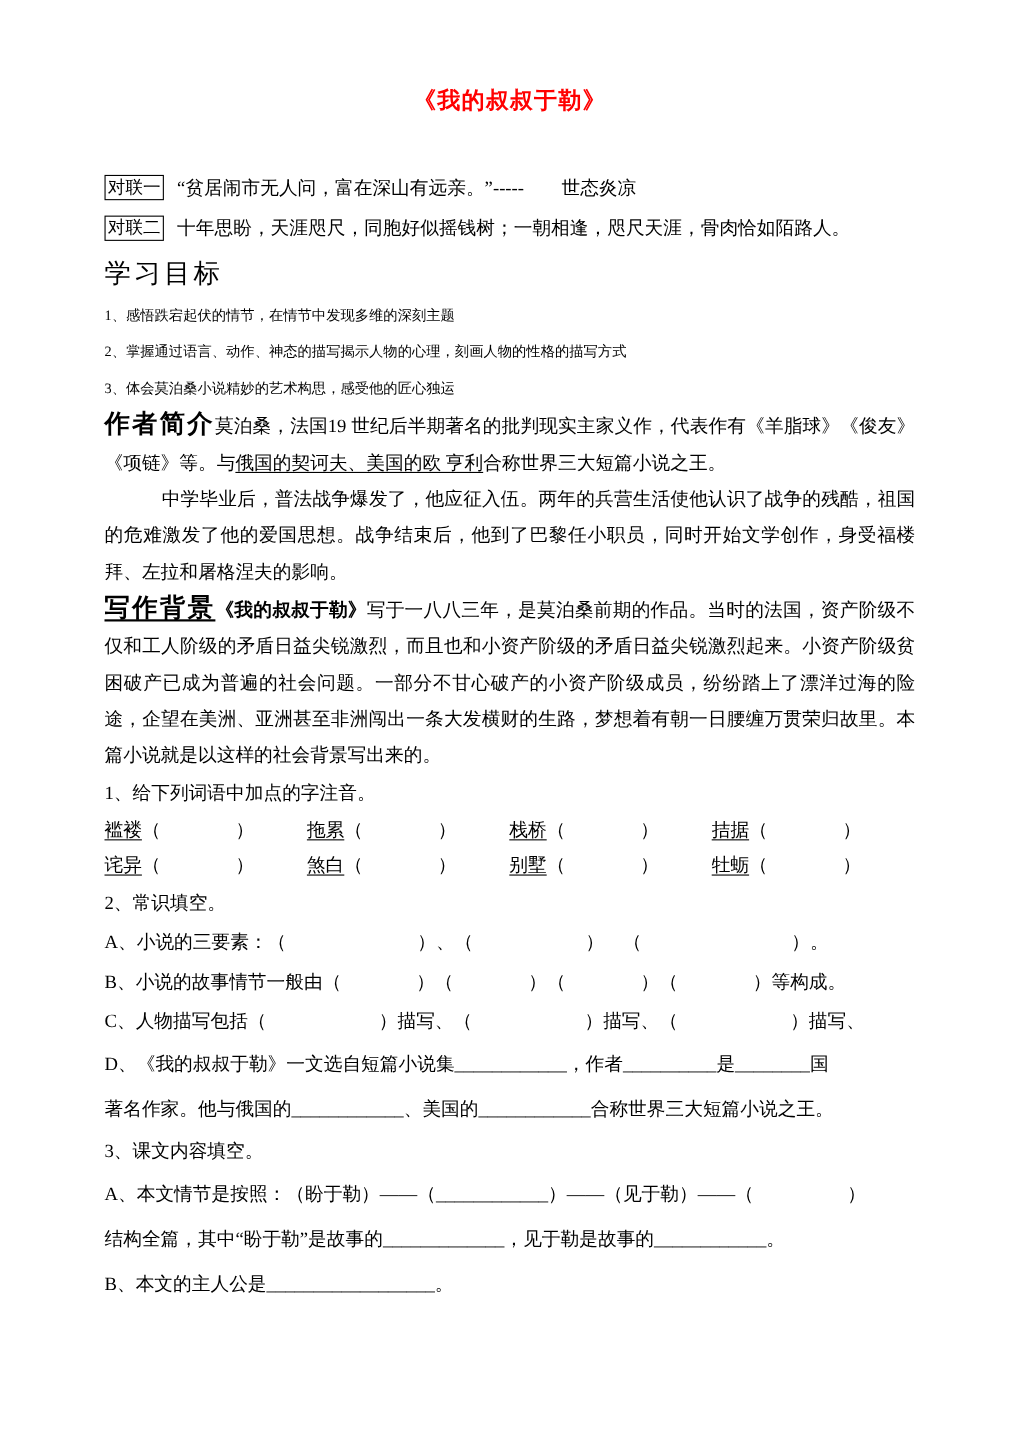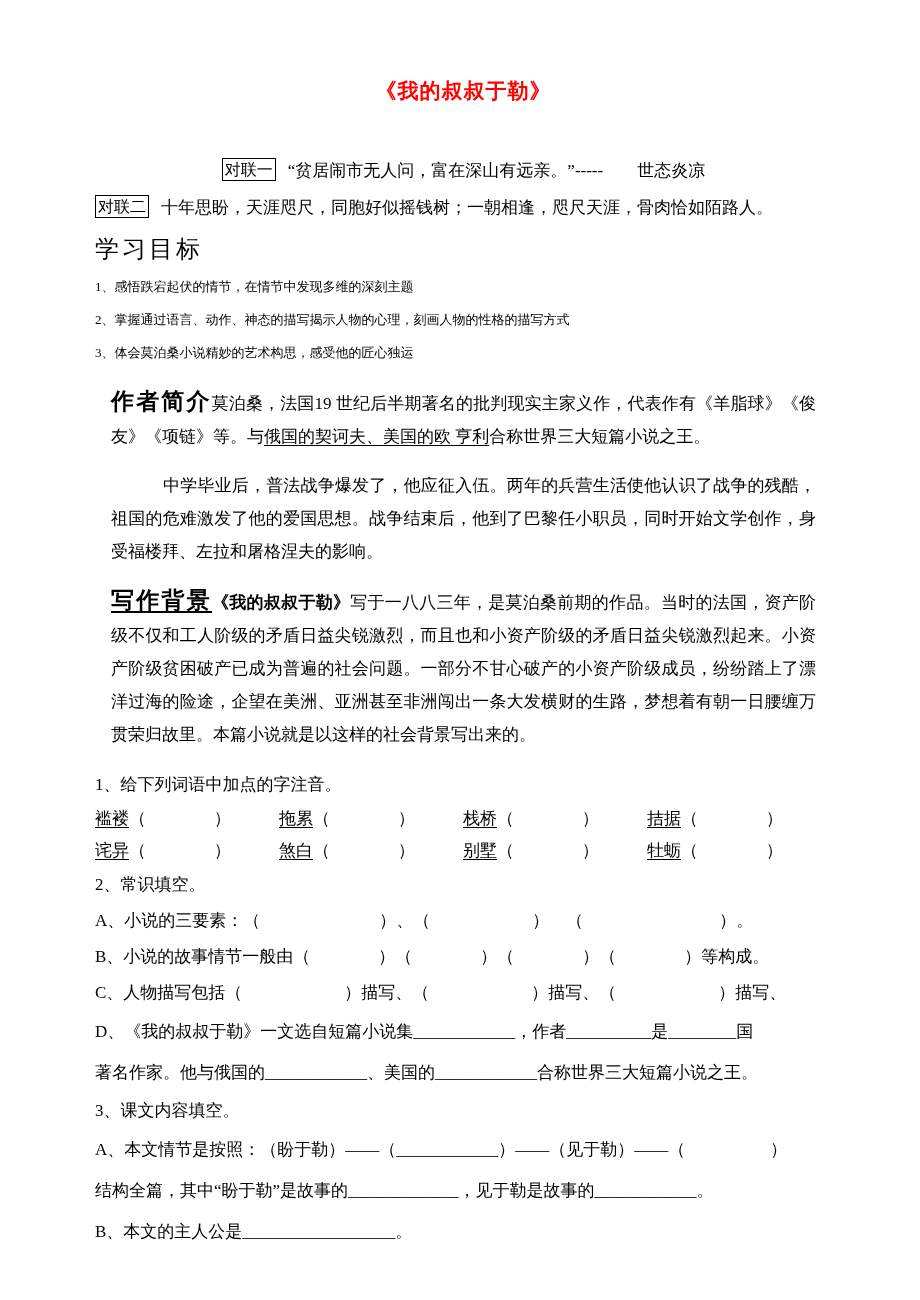--- a/index.html
+++ b/index.html
@@ -6,28 +6,28 @@
   body {
     width: 920px; height: 1300px; background: #ffffff; overflow: hidden;
     font-family: "Liberation Serif", "DejaVu Serif", serif; color: #000;
   }
   .page { box-sizing: border-box; width: 920px; height: 982px; padding: 76px 88px 0 95px; }
   .title {
     margin: 0 0 46px; text-align: center; font-size: 21px; line-height: 30px;
     font-weight: bold; color: #ff0000; letter-spacing: 1px;
   }
   .couplet { font-size: 17px; line-height: 37px; white-space: nowrap; }
-  .couplet.first { margin-top: 26px; text-align: center; }
+  .couplet.first { margin-top: 26px; }
   .box {
     display: inline-block; border: 1px solid #000; line-height: 21px;
     padding: 0 2px; margin-right: 12px; font-size: 16px; vertical-align: 1px;
   }
   .sec-heading { margin: 4px 0 2px; font-size: 24px; line-height: 38px; font-weight: normal; letter-spacing: 3px; }
   .goal { margin: 0; font-size: 13px; line-height: 33px; }
-  .para { margin: 16px; font-size: 17px; line-height: 33px; text-align: justify; }
+  .para { margin: 0; font-size: 17px; line-height: 33px; text-align: justify; }
   .indent { text-indent: 52px; }
   .sec-inline { font-size: 23px; font-weight: bold; letter-spacing: 2px; }
   .u { text-decoration: underline; text-underline-offset: 3px; }
   .bold { font-weight: bold; }
   .qline { margin: 0; font-size: 17px; line-height: 36px; white-space: nowrap; }
   .qwide { line-height: 41px; }
   .pyrow { display: flex; font-size: 17px; line-height: 32px; align-items: center; }
   .py { width: 184px; white-space: nowrap; }
   .py:last-child { width: auto; }
 </style>

